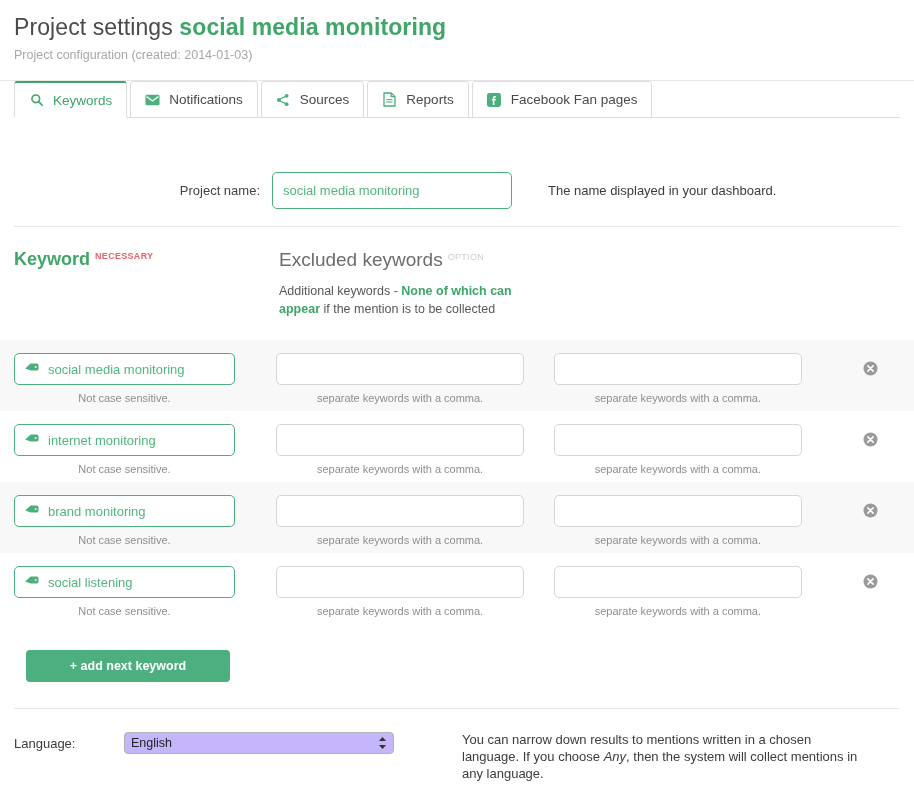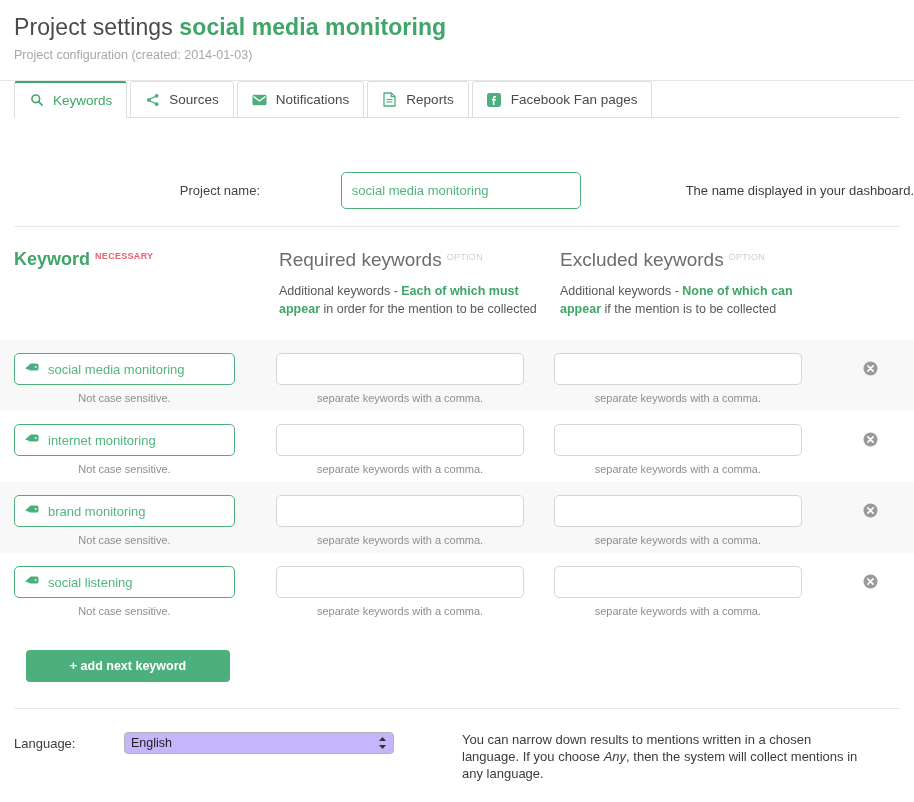--- a/index.html
+++ b/index.html
@@ -75,21 +75,20 @@
   }
   .tab .ticon { display: inline-flex; width: 15px; height: 15px; align-items: center; justify-content: center; }
   .tab .ticon svg { display: block; }
 
   
   .name-row {
     display: flex;
     align-items: center;
     padding: 37px 0 0 0;
     height: 108px;
-    justify-content: space-between;
   }
   .name-label {
     width: 272px;
     text-align: right;
     padding-right: 12px;
     font-size: 13px;
     color: #444;
   }
   .name-input {
     width: 240px;
@@ -281,39 +280,39 @@
         <svg width="14" height="14" viewBox="0 0 16 16">
             <circle cx="6.6" cy="6.6" r="4.4" fill="none" stroke="#3fa568" stroke-width="1.8"></circle>
             <line x1="9.9" y1="9.9" x2="14" y2="14" stroke="#3fa568" stroke-width="1.9" stroke-linecap="round"></line>
           </svg>
       </span>
       <span>Keywords</span>
     </div>
 
     <div class="tab">
       <span class="ticon">
+        <svg width="15" height="12" viewBox="0 0 16 12">
+            <rect x="0.5" y="0.5" width="15" height="11" rx="1.6" fill="#4caf7d"></rect>
+            <path d="M1.6 2.2 L8 7 L14.4 2.2" fill="none" stroke="#ffffff" stroke-width="1.5"></path>
+          </svg>
+      </span>
+      <span>Notifications</span>
+    </div>
+
+    <div class="tab">
+      <span class="ticon">
         <svg width="14" height="14" viewBox="0 0 16 16">
             <circle cx="12.2" cy="3.2" r="2.1" fill="#4caf7d"></circle>
             <circle cx="12.2" cy="12.8" r="2.1" fill="#4caf7d"></circle>
             <circle cx="3.4" cy="8" r="2.3" fill="#4caf7d"></circle>
             <line x1="4.6" y1="6.9" x2="11.1" y2="3.8" stroke="#4caf7d" stroke-width="1.4"></line>
             <line x1="4.6" y1="9.1" x2="11.1" y2="12.2" stroke="#4caf7d" stroke-width="1.4"></line>
           </svg>
       </span>
       <span>Sources</span>
-    </div>
-
-    <div class="tab">
-      <span class="ticon">
-        <svg width="15" height="12" viewBox="0 0 16 12">
-            <rect x="0.5" y="0.5" width="15" height="11" rx="1.6" fill="#4caf7d"></rect>
-            <path d="M1.6 2.2 L8 7 L14.4 2.2" fill="none" stroke="#ffffff" stroke-width="1.5"></path>
-          </svg>
-      </span>
-      <span>Notifications</span>
     </div>
 
     <div class="tab">
       <span class="ticon">
         <svg width="13" height="15" viewBox="0 0 13 15">
             <path d="M1 1 h7.2 L12 4.6 V14 H1 Z" fill="#ffffff" stroke="#4caf7d" stroke-width="1.3" stroke-linejoin="round"></path>
             <path d="M8.2 1 V4.6 H12" fill="none" stroke="#4caf7d" stroke-width="1.3"></path>
             <line x1="3.4" y1="7.6" x2="9.4" y2="7.6" stroke="#4caf7d" stroke-width="1.1"></line>
             <line x1="3.4" y1="10" x2="9.4" y2="10" stroke="#4caf7d" stroke-width="1.1"></line>
           </svg>
@@ -340,24 +339,20 @@
   </div>
 
   <div class="section-rule"></div>
 
   <div class="col-heads">
 
     <div class="col c1">
       <h2>Keyword</h2><span class="sup nec">NECESSARY</span>
     </div>
 
-    <div class="col c2">
-      <h2>Required keywords</h2><span class="sup opt">OPTION</span>
-      <p><span>Additional keywords - </span><span class="grn">Each of which must appear</span><span> in order for the mention to be collected</span></p>
-    </div>
 
     <div class="col c3">
       <h2>Excluded keywords</h2><span class="sup opt">OPTION</span>
       <p><span>Additional keywords - </span><span class="grn">None of which can appear</span><span> if the mention is to be collected</span></p>
     </div>
 
   </div>
 
   <div class="rows">
 

